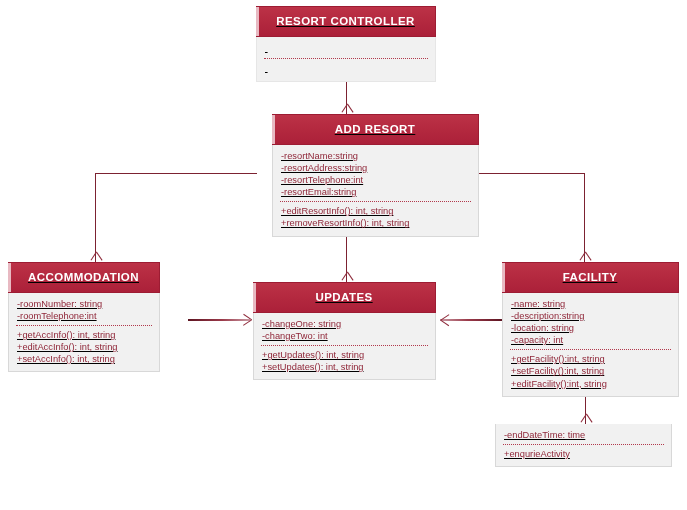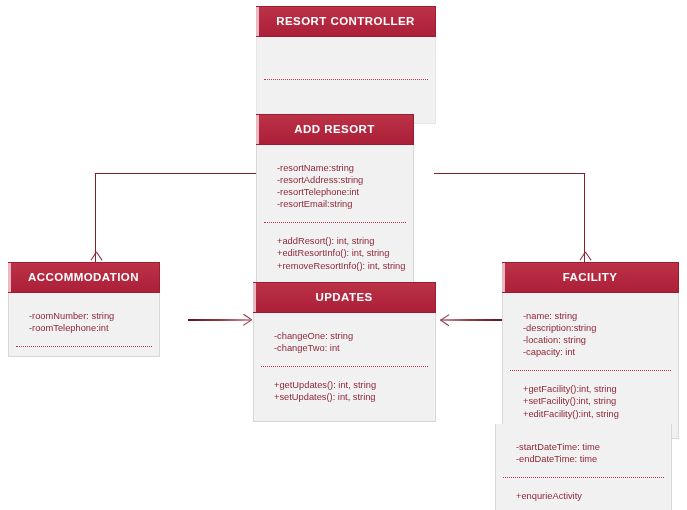--- a/index.html
+++ b/index.html
@@ -1,36 +1,36 @@
 <!DOCTYPE html>
 <html><head>
 <meta charset="utf-8">
 <style>
   html,body{margin:0;padding:0;background:#ffffff;}
   body{width:687px;height:510px;overflow:hidden;
        font-family:"Liberation Sans","DejaVu Sans",sans-serif;}
   #canvas{position:relative;width:687px;height:510px;overflow:hidden;}
 
   
-  .uml{position:absolute;box-sizing:border-box;}
+  .uml{position:absolute;box-sizing:border-box;text-decoration:underline;}
   .uml .hdr{
       position:relative;height:29px;line-height:29px;
       color:#ffffff;font-size:11.5px;font-weight:bold;text-align:center;
       letter-spacing:.45px;
       background:linear-gradient(180deg,#bc3247 0%,#b52a40 42%,#ab2039 100%);
       border:1px solid #9d1c33;border-left:none;
       overflow:hidden;white-space:nowrap;}
   .uml .hdr::before{content:"";position:absolute;left:0;top:0;bottom:0;width:3px;
       background:#e8b9c2;}
   .uml .body{
       background:#f1f1f1;border:1px solid #d8d8d8;border-top:none;
       padding:5px 0 6px 0;}
   .uml.plain .body{border-color:#e6e6e6;background:#f1f1f1;}
 
-  .attrs,.ops{margin:12px;padding:0;list-style:none;}
+  .attrs,.ops{margin:0;padding:0;list-style:none;}
   .attrs li,.ops li{
       color:#8f2638;font-size:9.3px;line-height:12.1px;
       padding:0 6px 0 8px;white-space:nowrap;}
   .ops li{color:#8f2638;}
   .sep{height:0;border-top:1.6px dotted #b2394c;margin:3px 7px 3px 7px;}
   .emptyline{height:13px;}
 
   
   .ln{position:absolute;background:#7c2231;}
   .ln.h{height:1.4px;}
@@ -107,46 +107,50 @@
       <ul class="attrs">
         <li class="emptyline">&nbsp;</li>
       </ul>
       <div class="sep"></div>
       <ul class="ops">
         <li class="emptyline">&nbsp;</li>
       </ul>
     </div>
   </div>
 
-  <div class="uml" style="left:256px;top:114px;width:158px;">
+  <div class="uml" style="left:272px;top:114px;width:207px;">
     <div class="hdr">ADD RESORT</div>
     <div class="body">
       <ul class="attrs">
         <li>-resortName:string</li>
         <li>-resortAddress:string</li>
         <li>-resortTelephone:int</li>
         <li>-resortEmail:string</li>
       </ul>
       <div class="sep"></div>
       <ul class="ops">
-        <li>+addResort(): int, string</li>
         <li>+editResortInfo(): int, string</li>
         <li>+removeResortInfo(): int, string</li>
       </ul>
     </div>
   </div>
 
   <div class="uml" style="left:8px;top:262px;width:152px;">
     <div class="hdr">ACCOMMODATION</div>
     <div class="body">
       <ul class="attrs">
         <li>-roomNumber: string</li>
         <li>-roomTelephone:int</li>
       </ul>
       <div class="sep"></div>
+      <ul class="ops">
+        <li>+getAccInfo(): int, string</li>
+        <li>+editAccInfo(): int, string</li>
+        <li>+setAccInfo(): int, string</li>
+      </ul>
     </div>
   </div>
 
   <div class="uml" style="left:253px;top:282px;width:183px;">
     <div class="hdr">UPDATES</div>
     <div class="body">
       <ul class="attrs">
         <li>-changeOne: string</li>
         <li>-changeTwo:  int</li>
       </ul>
@@ -172,21 +176,20 @@
         <li>+getFacility():int, string</li>
         <li>+setFacility():int, string</li>
         <li>+editFacility():int,  string</li>
       </ul>
     </div>
   </div>
 
   <div class="uml" style="left:495px;top:424px;width:177px;">
     <div class="body">
       <ul class="attrs">
-        <li>-startDateTime:  time</li>
         <li>-endDateTime: time</li>
       </ul>
       <div class="sep"></div>
       <ul class="ops">
         <li>+enqurieActivity</li>
       </ul>
     </div>
   </div>
 
 </div>

